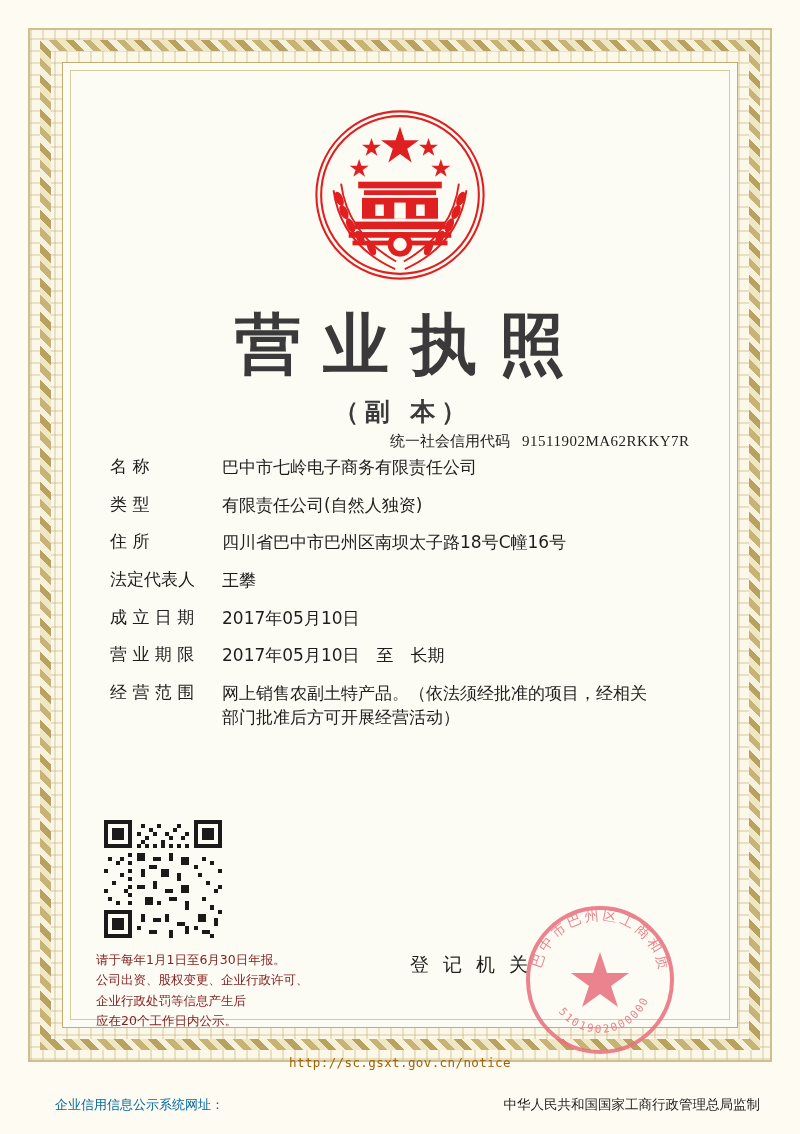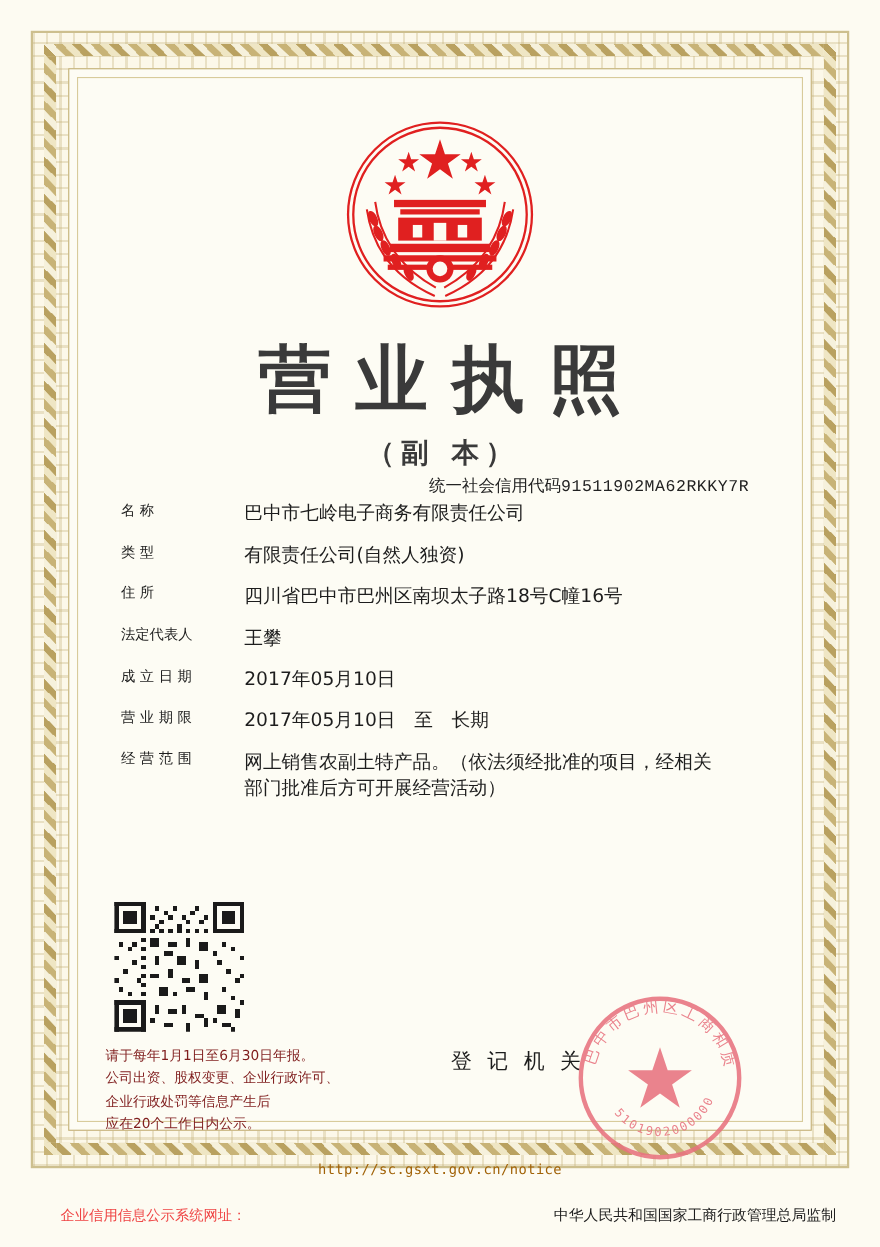--- a/index.html
+++ b/index.html
@@ -106,42 +106,42 @@
   
   .credit-line {
     position: absolute;
     left: 390px;
     top: 432px;
     font-size: 15px;
     color: #222;
     white-space: nowrap;
   }
   .credit-line .code {
-    margin-left: 0;
-    font-family: Liberation Mono, monospace;
+    margin-left: 12px;
+    font-family: Liberation Serif, serif;
     font-size: 15px;
     letter-spacing: 0.5px;
   }
 
   
   .fields {
     position: absolute;
     left: 110px;
     top: 455px;
     width: 580px;
   }
   .field-row {
     display: flex;
     align-items: flex-start;
     margin-bottom: 13px;
   }
   .field-label {
     width: 112px;
     flex: 0 0 112px;
-    font-size: 13px;
+    font-size: 17px;
     color: #1d1d1d;
     letter-spacing: 0px;
     display: flex;
     justify-content: space-between;
   }
   .field-label.tight {
     letter-spacing: 0;
     display: block;
   }
   .field-value {
@@ -229,21 +229,21 @@
     color: #a16207;
     letter-spacing: 0.4px;
   }
 
   
   .footer-left {
     position: absolute;
     left: 55px;
     top: 1096px;
     font-size: 13px;
-    color: #ef4444;
+    color: #0369a1;
   }
   .footer-right {
     position: absolute;
     right: 40px;
     top: 1096px;
     font-size: 13.5px;
     color: #1d1d1d;
   }
 </style>
 </head>

